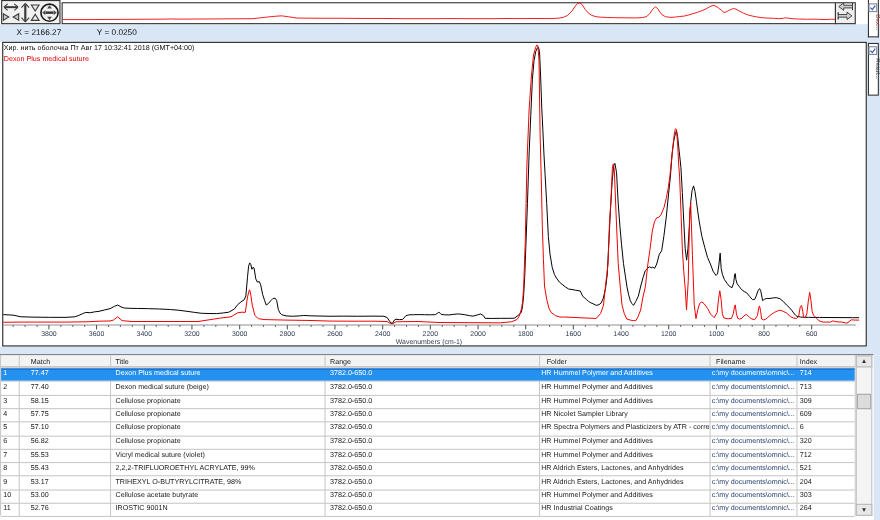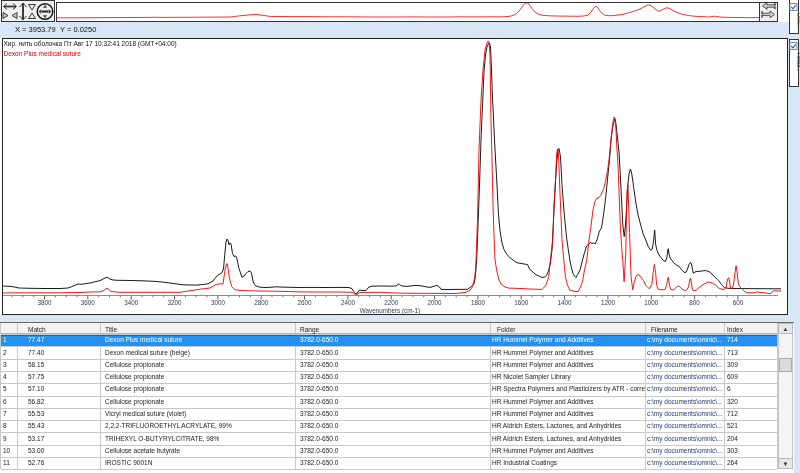--- a/index.html
+++ b/index.html
@@ -1,22 +1,22 @@
 <!DOCTYPE html>
 <html><head><meta charset="utf-8">
 <style>
 html,body{margin:0;padding:0;width:800px;height:473px;overflow:hidden;
 font-family:"Liberation Sans",sans-serif;background:#fff;position:relative}
 .abs{position:absolute}
 </style></head>
 <body>
 
 <div class="abs" style="left:0;top:22px;width:800px;height:16px;background:#d9e6f5"></div>
-<div class="abs" style="left:15px;top:25px;font-size:7.5px;color:#111">X = 3953.79</div>
-<div class="abs" style="left:60px;top:25px;font-size:7.5px;color:#111">Y = 0.0250</div>
+<div class="abs" style="left:15px;top:25px;font-size:7.5px;color:#111">X = 2166.27</div>
+<div class="abs" style="left:88px;top:25px;font-size:7.5px;color:#111">Y = 0.0250</div>
 
 <div class="abs" style="left:788px;top:38px;width:12px;height:285px;background:#d9e6f5"></div>
 <div class="abs" style="left:794px;top:323px;width:6px;height:150px;background:#d9e6f5"></div>
 
 <div class="abs" style="left:0;top:315px;width:800px;height:8px;background:#d9e6f5"></div>
 
 <div class="abs" style="left:1px;top:0;width:54px;height:22px;background:#f1f1f1;border:1px solid #333;box-sizing:border-box"></div>
 
 <div class="abs" style="left:56px;top:2px;width:704px;height:20px;background:#fff;border:1px solid #333;box-sizing:border-box"></div>
 

